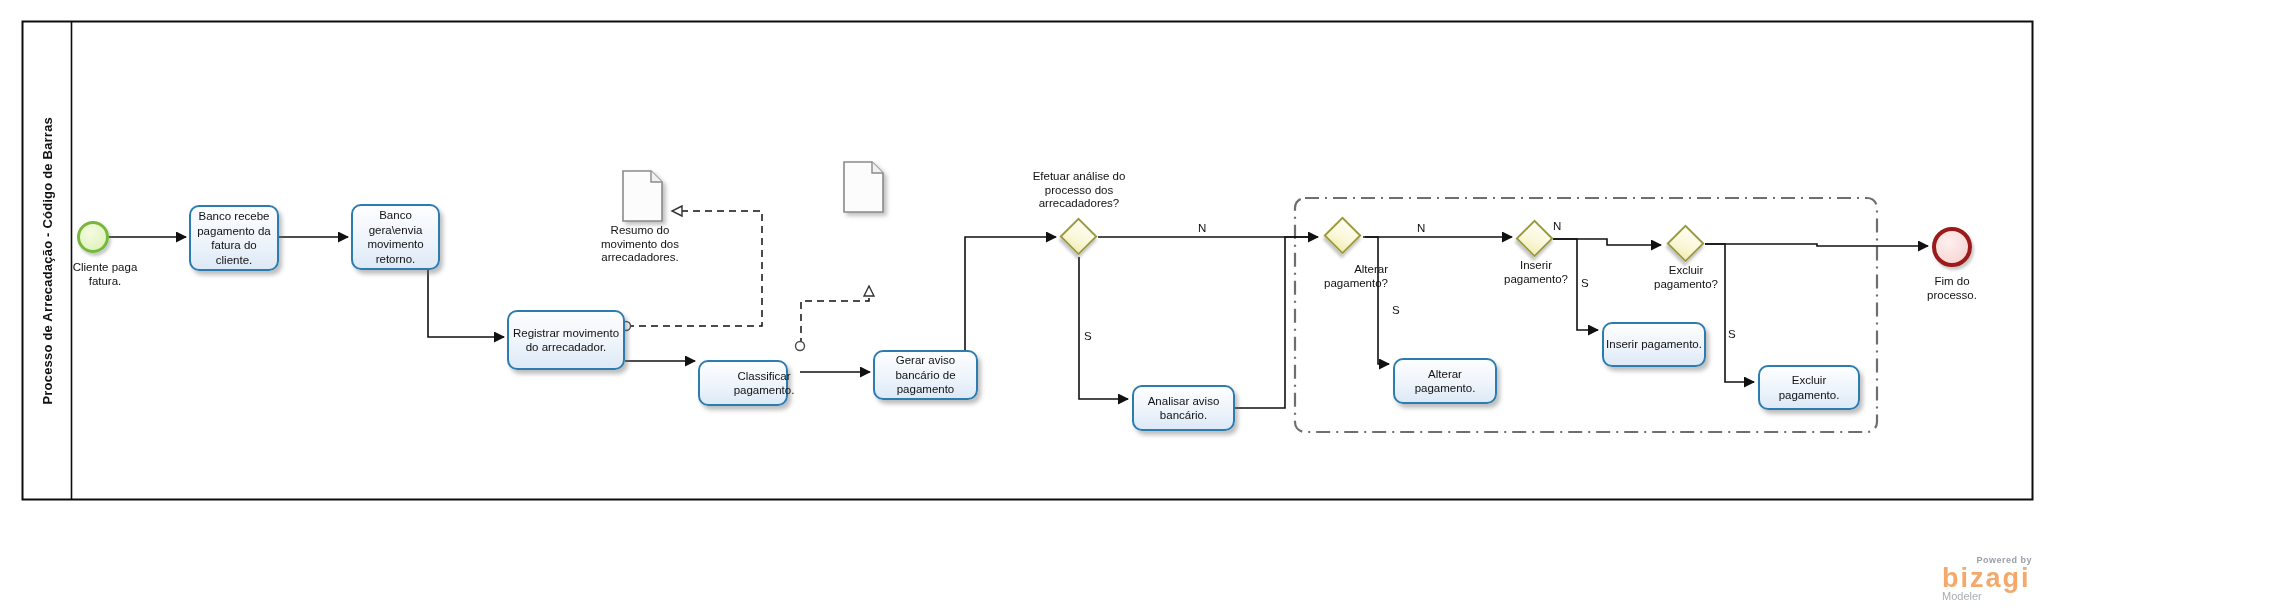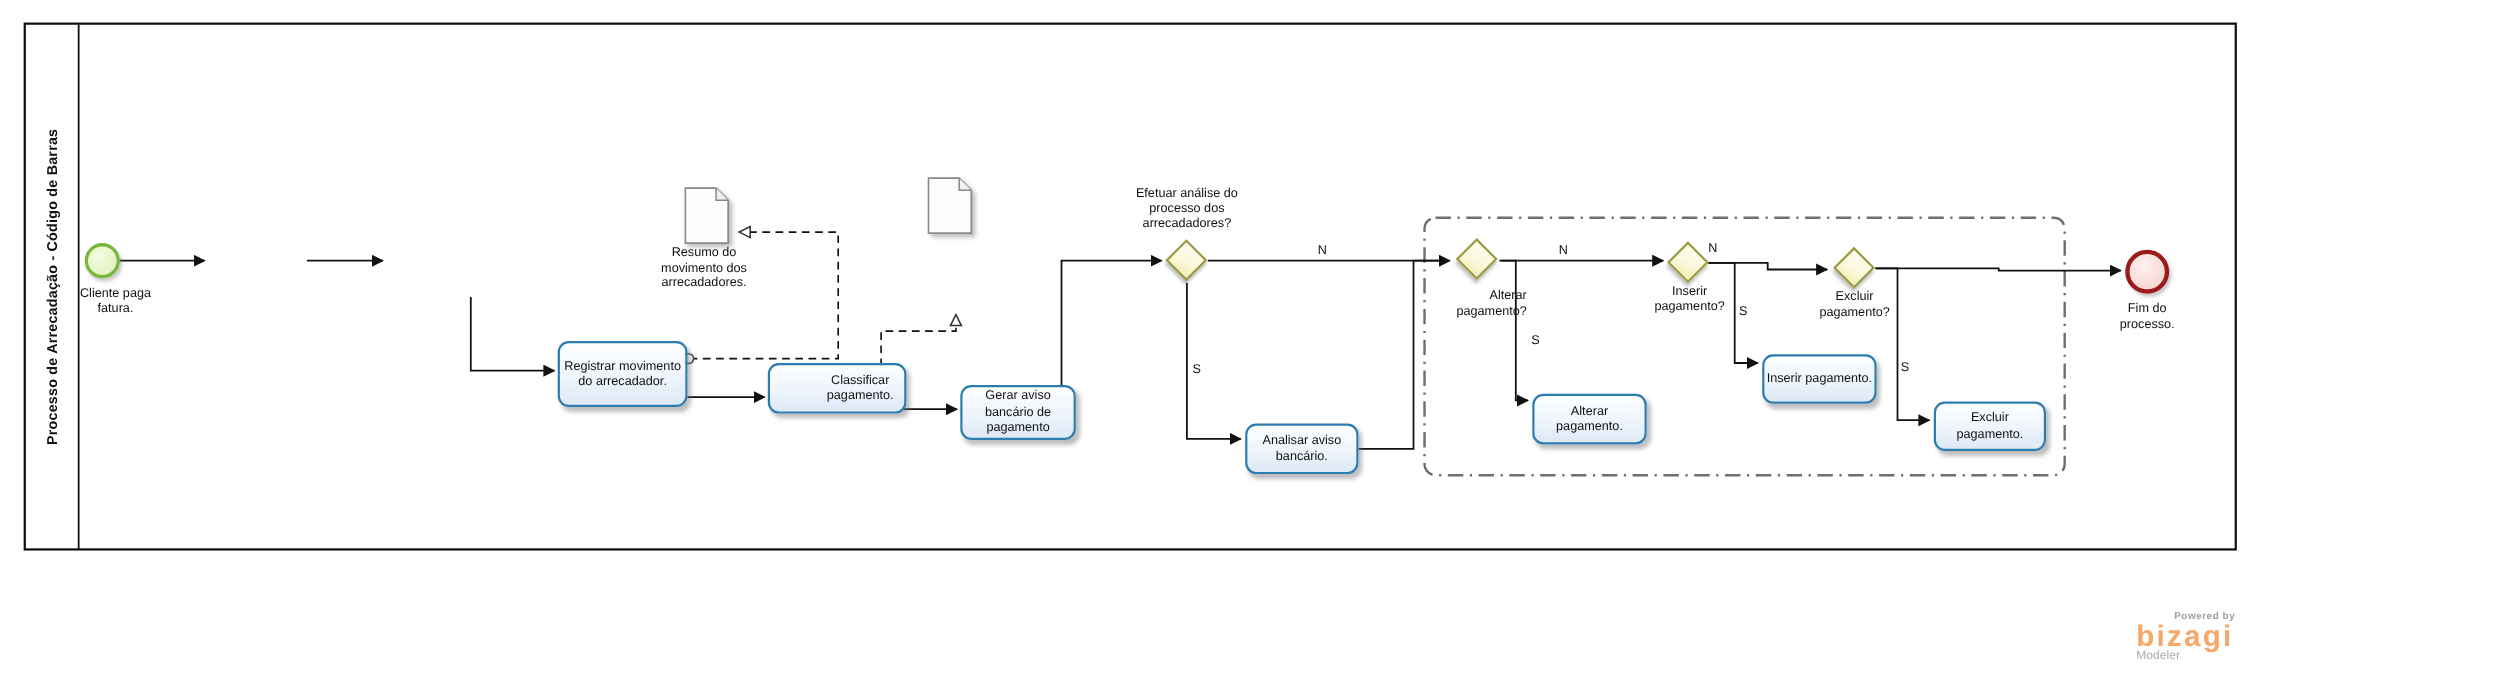--- a/index.html
+++ b/index.html
@@ -82,22 +82,24 @@
   <div id="pool-title-band" style="left:24px;top:23px;width:46px;height:475px;">
     <div id="pool-title">Processo de Arrecadação - Código de Barras</div>
   </div>
 
   <div class="evt start" style="left:77px;top:221px;"></div>
   <div class="lbl" style="left:60px;top:261px;width:90px;">Cliente paga fatura.</div>
 
   <div class="evt end" style="left:1932px;top:227px;"></div>
   <div class="lbl" style="left:1914px;top:275px;width:76px;">Fim do processo.</div>
 
+  <div class="task" style="left:189px;top:205px;width:90px;height:66px;">Banco recebe pagamento da fatura do cliente.</div>
+  <div class="task" style="left:351px;top:204px;width:89px;height:66px;">Banco gera\envia movimento retorno.</div>
   <div class="task" style="left:507px;top:310px;width:118px;height:60px;">Registrar movimento do arrecadador.</div>
-  <div class="task" style="left:698px;top:330px;width:126px;height:46px;padding-left:44px;">Classificar pagamento.</div>
+  <div class="task" style="left:698px;top:360px;width:90px;height:46px;padding-left:44px;">Classificar pagamento.</div>
   <div class="task" style="left:873px;top:350px;width:105px;height:50px;">Gerar aviso bancário de pagamento</div>
   <div class="task" style="left:1132px;top:385px;width:103px;height:46px;">Analisar aviso bancário.</div>
   <div class="task" style="left:1393px;top:358px;width:104px;height:46px;">Alterar pagamento.</div>
   <div class="task" style="left:1602px;top:322px;width:104px;height:45px;">Inserir pagamento.</div>
   <div class="task" style="left:1758px;top:365px;width:102px;height:45px;text-align:center;">Excluir pagamento.</div>
 
   <div class="gw" style="left:1059px;top:217px;">
     <div class="diamond"></div>
   </div>
   <div class="lbl" style="left:1017px;top:170px;width:124px;">Efetuar análise do processo dos arrecadadores?</div>

